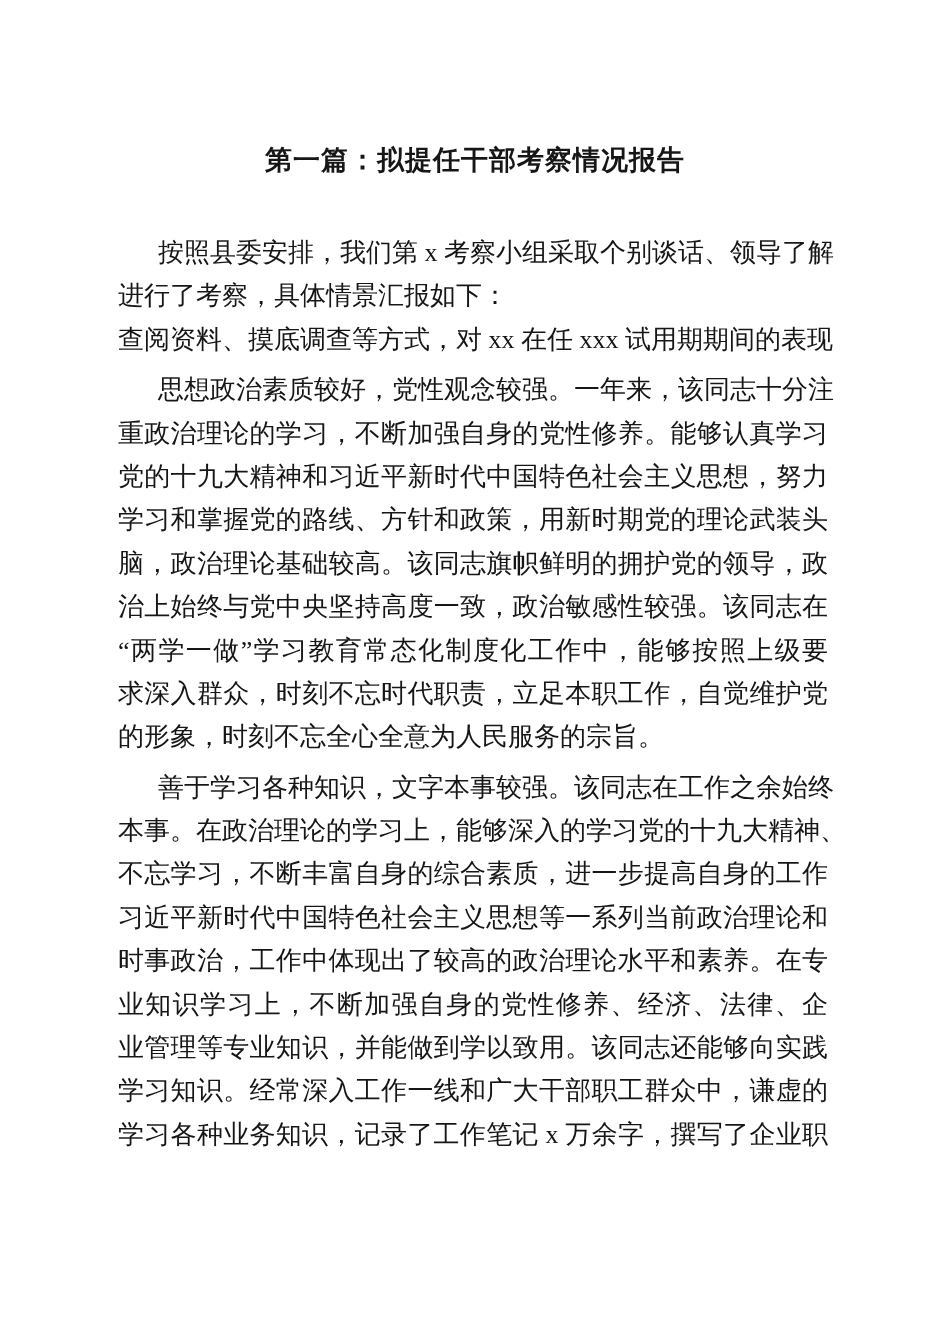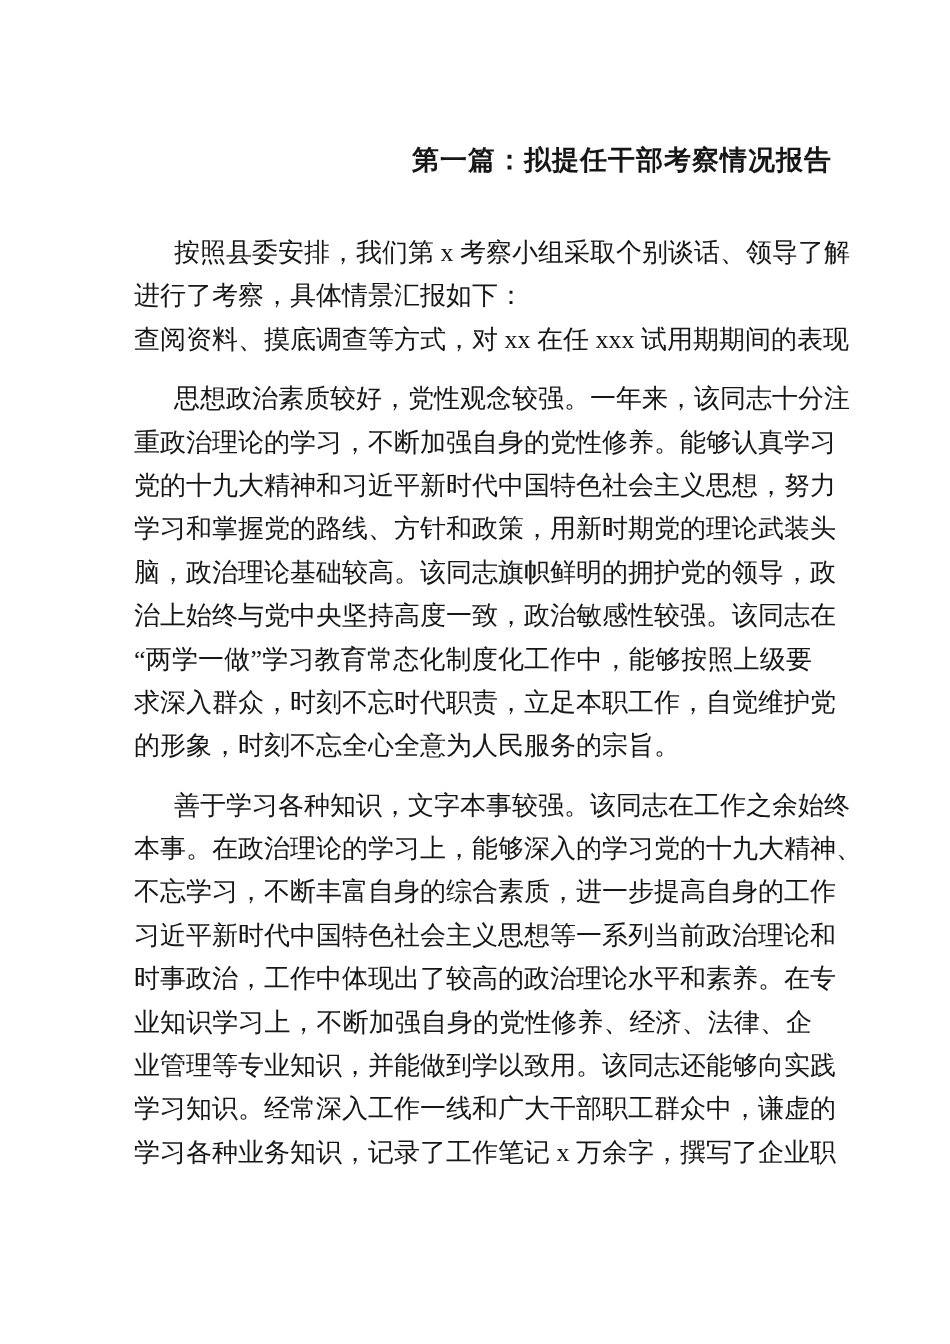--- a/index.html
+++ b/index.html
@@ -14,31 +14,31 @@
     background: #ffffff;
     overflow: hidden;
     font-family: "Liberation Serif", "DejaVu Serif", serif;
     color: #161616;
   }
   .doc-title {
     margin: 143px 118px 0 118px;
     font-size: 27px;
     line-height: 34px;
     font-weight: 700;
-    text-align: right;
+    text-align: center;
     letter-spacing: 1px;
     white-space: nowrap;
   }
   .doc-body {
     margin: 54px 122px 0 118px;
     width: 710px;
     font-size: 26px;
   }
   .paragraph {
-    margin: 16px;
+    margin: 0;
   }
   .paragraph + .paragraph {
     margin-top: 7px;
   }
   .line {
     height: 43.4px;
     line-height: 43.4px;
     white-space: nowrap;
     text-align: justify;
     text-align-last: justify;

